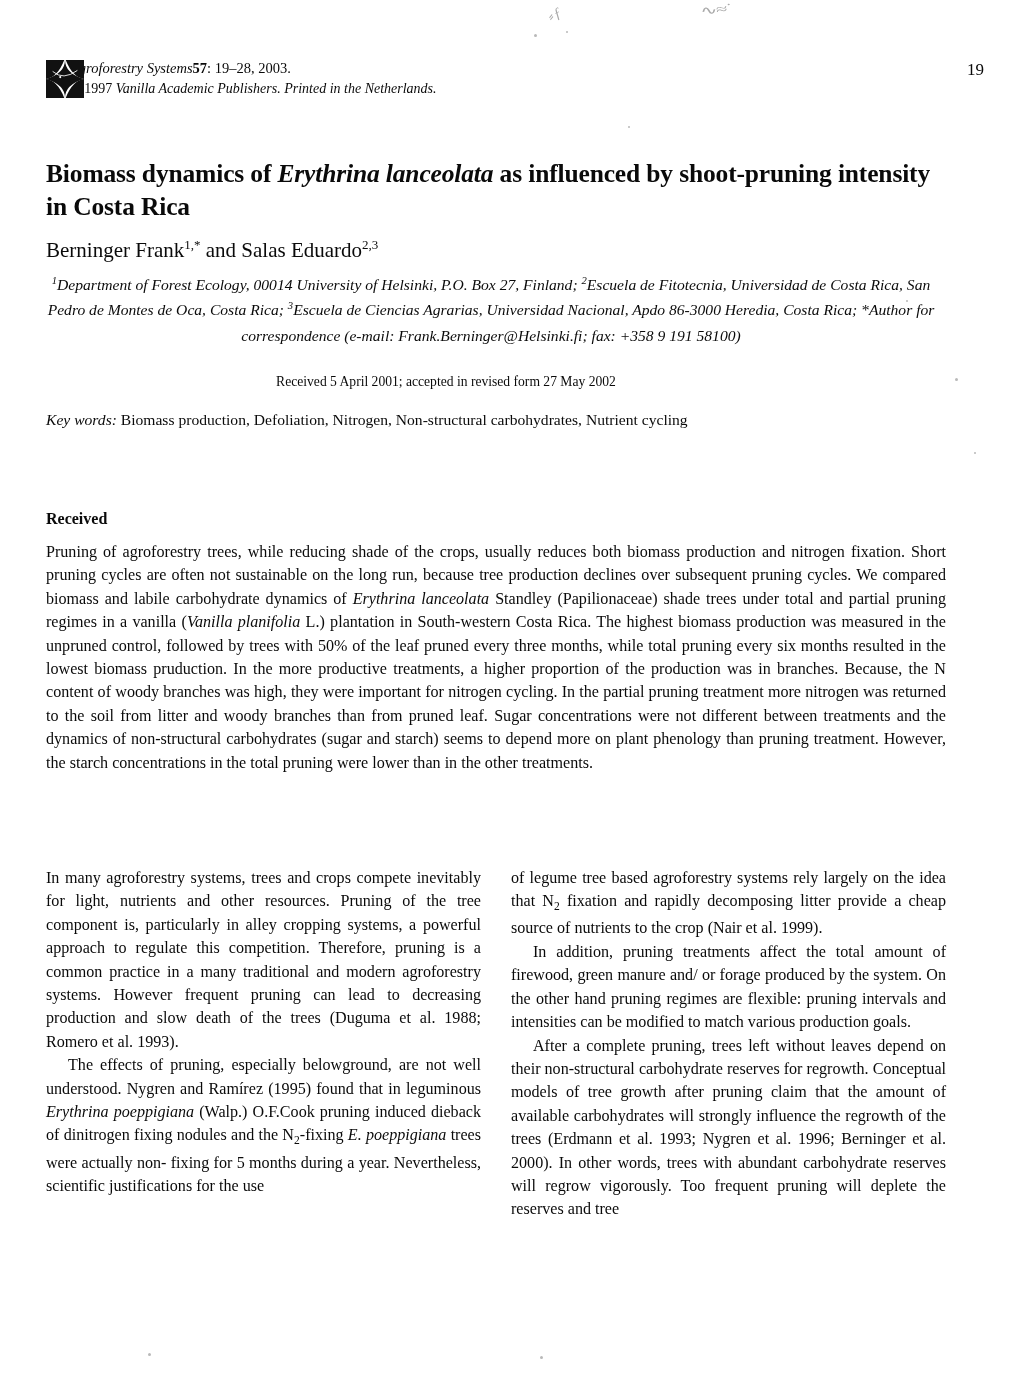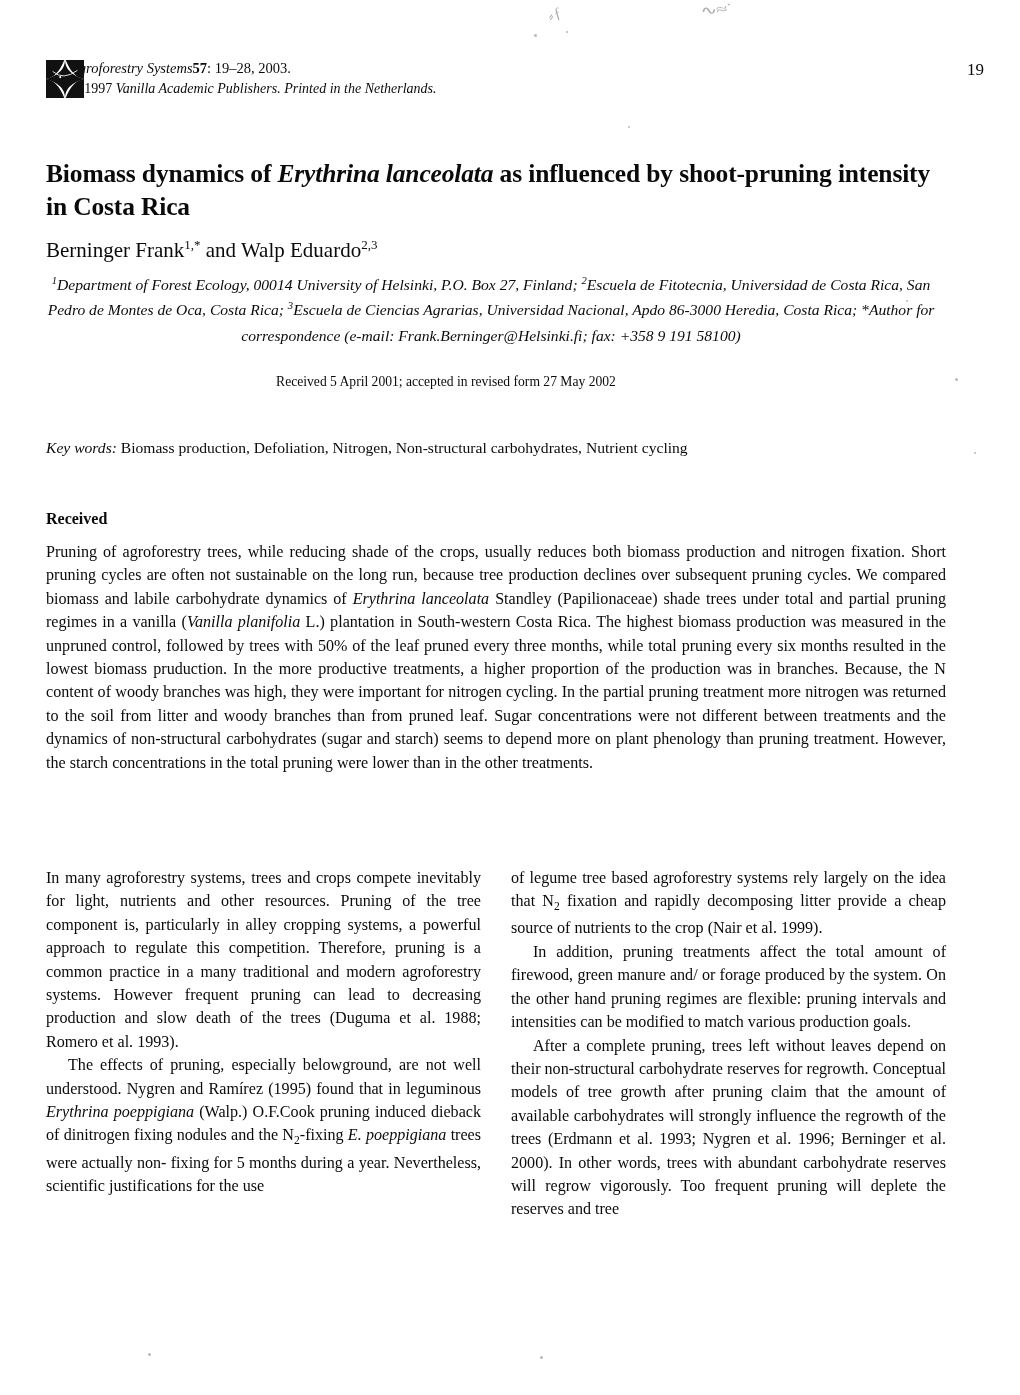--- a/index.html
+++ b/index.html
@@ -127,21 +127,21 @@
     top: 372px;
     width: 800px;
     font-size: 13.6px;
     line-height: 1.4;
     text-align: center;
   }
 
   .keywords {
     position: absolute;
     left: 46px;
-    top: 436px;
+    top: 408px;
     width: 900px;
     font-size: 15.6px;
     line-height: 1.5;
   }
   .keywords .kw-label { font-style: italic; }
 
   
   .abstract-heading {
     position: absolute;
     left: 46px;
@@ -219,21 +219,21 @@
     <div class="masthead-text">
       <div class="mast-line1"><span class="jname">Agroforestry Systems</span><span class="vol">57</span><span>: 19–28, 2003.</span></div>
       <div class="mast-line2"><span>© 1997 </span><span class="pubname">Vanilla Academic Publishers. Printed in the Netherlands.</span></div>
     </div>
   </div>
 
   <div class="folio">19</div>
 
   <h1 class="title"><span>Biomass dynamics of </span><i>Erythrina lanceolata</i><span> as influenced by shoot-pruning intensity in Costa Rica</span></h1>
 
-  <div class="authors"><span>Berninger Frank</span><sup>1,*</sup><span> and Walp Eduardo</span><sup>2,3</sup></div>
+  <div class="authors"><span>Berninger Frank</span><sup>1,*</sup><span> and Salas Eduardo</span><sup>2,3</sup></div>
 
   <div class="affil"><sup>1</sup><span>Department of Forest Ecology, 00014 University of Helsinki, P.O. Box 27, Finland; </span><sup>2</sup><span>Escuela de Fitotecnia, Universidad de Costa Rica, San Pedro de Montes de Oca, Costa Rica; </span><sup>3</sup><span>Escuela de Ciencias Agrarias, Universidad Nacional, Apdo 86-3000 Heredia, Costa Rica; *Author for correspondence (e-mail: Frank.Berninger@Helsinki.fi; fax: +358 9 191 58100)</span></div>
 
   <div class="received">Received 5 April 2001; accepted in revised form 27 May 2002</div>
 
   <div class="keywords"><span class="kw-label">Key words:</span><span> Biomass production, Defoliation, Nitrogen, Non-structural carbohydrates, Nutrient cycling</span></div>
 
   <h2 class="abstract-heading">Received</h2>
   <div class="abstract-body"><span>Pruning of agroforestry trees, while reducing shade of the crops, usually reduces both biomass production and nitrogen fixation. Short pruning cycles are often not sustainable on the long run, because tree production declines over subsequent pruning cycles. We compared biomass and labile carbohydrate dynamics of </span><i>Erythrina lanceolata</i><span> Standley (Papilionaceae) shade trees under total and partial pruning regimes in a vanilla (</span><i>Vanilla planifolia</i><span> L.) plantation in South-western Costa Rica. The highest biomass production was measured in the unpruned control, followed by trees with 50% of the leaf pruned every three months, while total pruning every six months resulted in the lowest biomass pruduction. In the more productive treatments, a higher proportion of the production was in branches. Because, the N content of woody branches was high, they were important for nitrogen cycling. In the partial pruning treatment more nitrogen was returned to the soil from litter and woody branches than from pruned leaf. Sugar concentrations were not different between treatments and the dynamics of non-structural carbohydrates (sugar and starch) seems to depend more on plant phenology than pruning treatment. However, the starch concentrations in the total pruning were lower than in the other treatments.</span></div>
 

